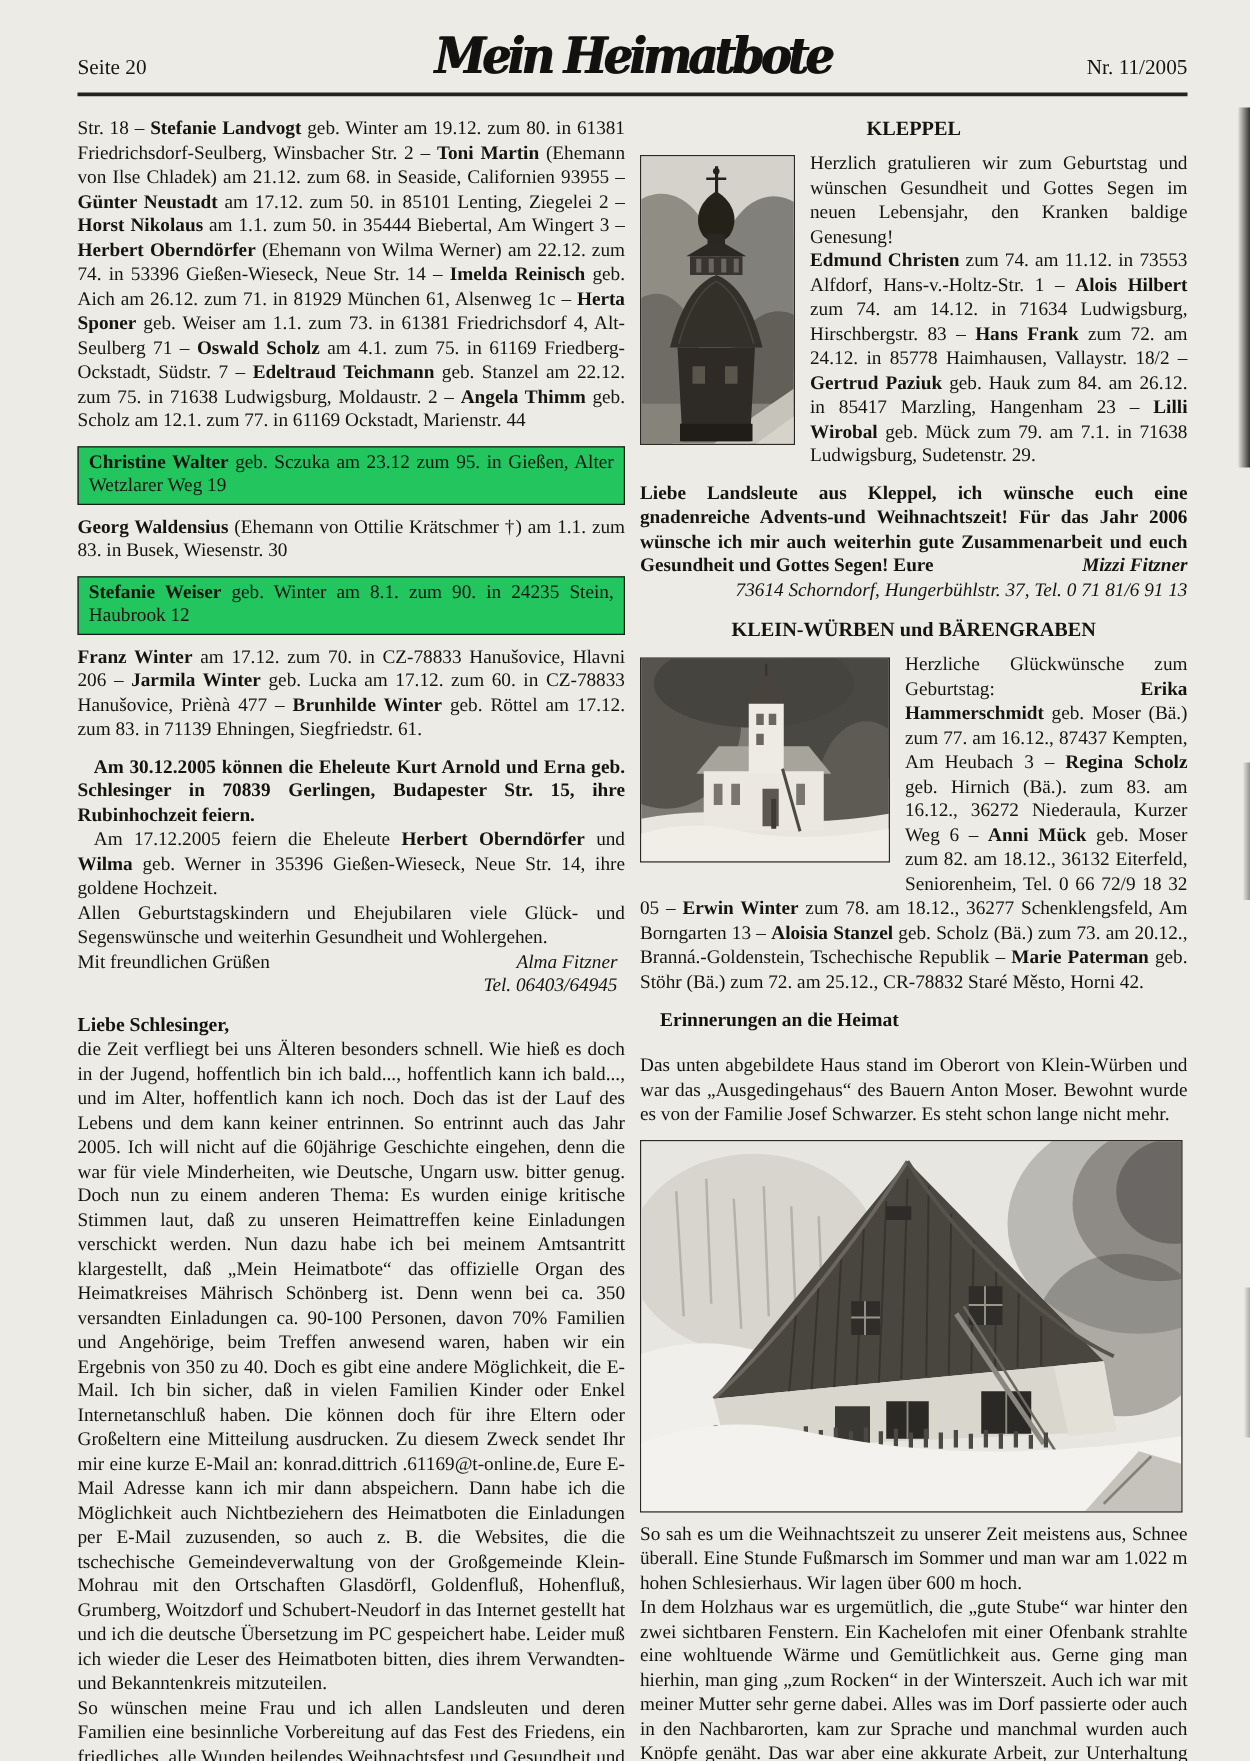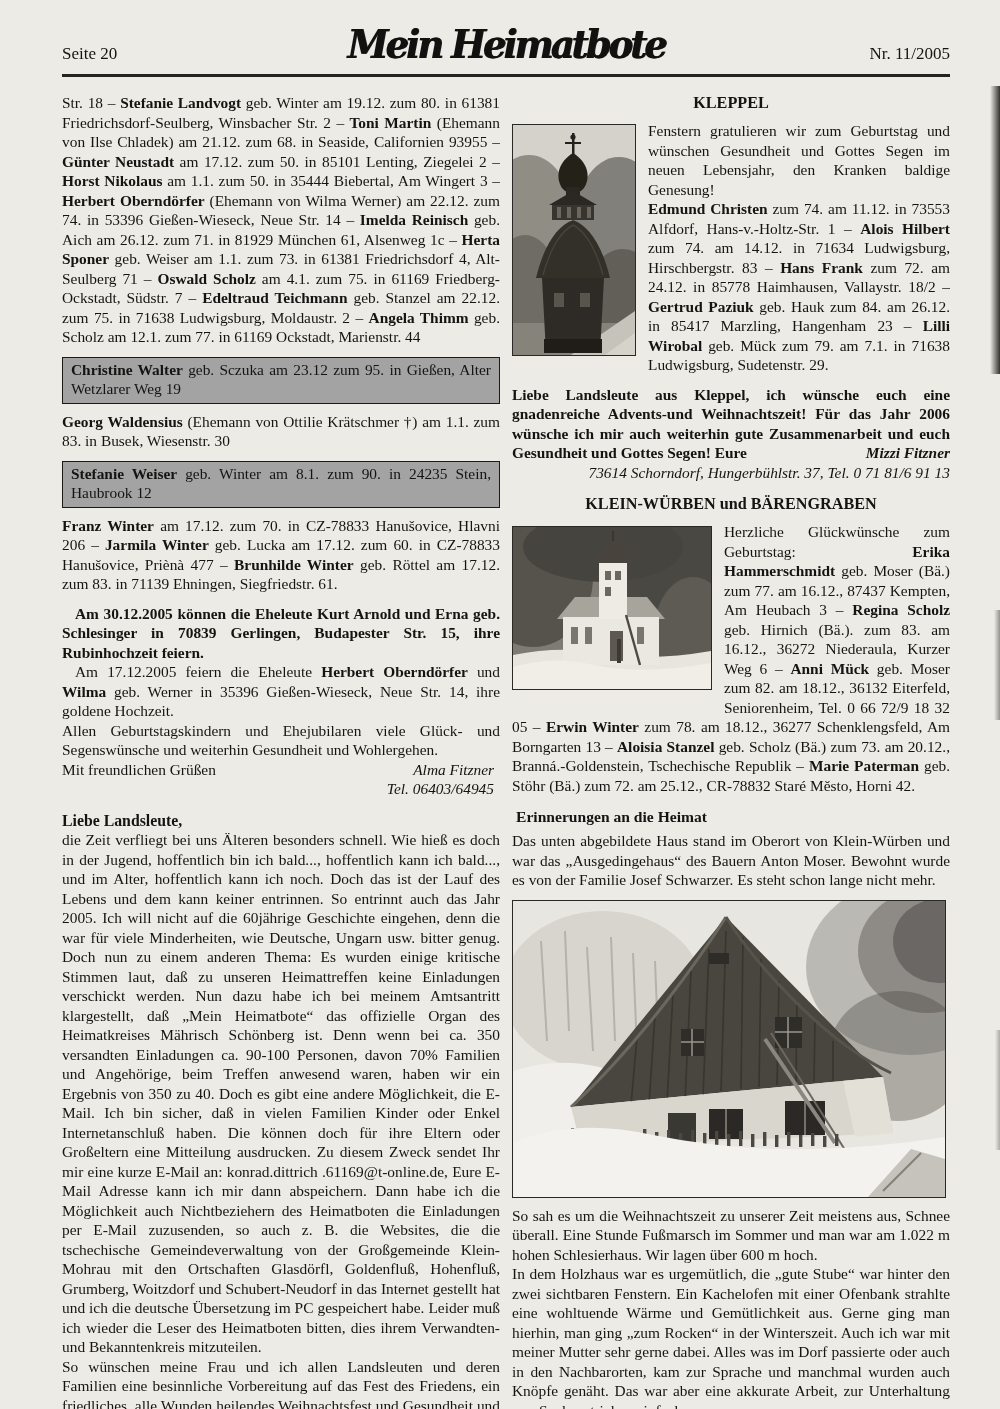--- a/index.html
+++ b/index.html
@@ -33,30 +33,30 @@
   .col{font-size:15.4px;line-height:19.5px;text-align:justify;}
   .col-left{width:438px;}
   .col-right{width:438px;}
   p{margin:0;}
   .mt8{margin-top:8px;}
   .mt10{margin-top:10px;font-weight:bold;}
   .mt12{margin-top:12px;}
   .indent{text-indent:13px;}
   .boxed{
     border:1.5px solid #1c1b18;
-    background:#a3a3a3;
+    background:#22c55e;
     padding:2px 8px 4px 8px;
     margin:10px 0 8px 0;
   }
   .fr{float:right;font-style:italic;}
   .right-it{text-align:right;font-style:italic;}
   .center-it{text-align:right;font-style:italic;}
   .sig-block{padding-right:6px;}
   h2{font-size:16.2px;line-height:20px;margin:0;text-align:center;font-weight:bold;}
-  h3{font-size:15.6px;line-height:20px;margin:4px;text-align:left;font-weight:bold;}
+  h3{font-size:15.6px;line-height:20px;margin:16px;text-align:left;font-weight:bold;}
   .letter-head{font-weight:bold;font-size:15.8px;}
   
   .photo{border:1px solid #2a2925;background:#cfcdc6;}
   .photo svg{display:block;}
   .float-tower{float:left;width:122px;height:230px;margin:3px 12px 2px 0;}
   .float-church{float:left;width:198px;height:162px;margin:4px 12px 10px 0;}
   .photo-house{width:432px;height:296px;margin:10px 0 8px 0;}
   .clear{clear:both;}
   
   .artifact{position:absolute;right:0;pointer-events:none;}
@@ -87,21 +87,21 @@
       <p>Str. 18 – <b>Stefanie Landvogt</b> geb. Winter am 19.12. zum 80. in 61381 Friedrichsdorf-Seulberg, Winsbacher Str. 2 – <b>Toni Martin</b> (Ehemann von Ilse Chladek) am 21.12. zum 68. in Seaside, Californien 93955 – <b>Günter Neustadt</b> am 17.12. zum 50. in 85101 Lenting, Ziegelei 2 – <b>Horst Nikolaus</b> am 1.1. zum 50. in 35444 Biebertal, Am Wingert 3 – <b>Herbert Oberndörfer</b> (Ehemann von Wilma Werner) am 22.12. zum 74. in 53396 Gießen-Wieseck, Neue Str. 14 – <b>Imelda Reinisch</b> geb. Aich am 26.12. zum 71. in 81929 München 61, Alsenweg 1c – <b>Herta Sponer</b> geb. Weiser am 1.1. zum 73. in 61381 Friedrichsdorf 4, Alt-Seulberg 71 – <b>Oswald Scholz</b> am 4.1. zum 75. in 61169 Friedberg-Ockstadt, Südstr. 7 – <b>Edeltraud Teichmann</b> geb. Stanzel am 22.12. zum 75. in 71638 Ludwigsburg, Moldaustr. 2 – <b>Angela Thimm</b> geb. Scholz am 12.1. zum 77. in 61169 Ockstadt, Marienstr. 44</p>
       <div class="boxed"><b>Christine Walter</b> geb. Sczuka am 23.12 zum 95. in Gießen, Alter Wetzlarer Weg 19</div>
       <p><b>Georg Waldensius</b> (Ehemann von Ottilie Krätschmer †) am 1.1. zum 83. in Busek, Wiesenstr. 30</p>
       <div class="boxed"><b>Stefanie Weiser</b> geb. Winter am 8.1. zum 90. in 24235 Stein, Haubrook 12</div>
       <p class="mt8"><b>Franz Winter</b> am 17.12. zum 70. in CZ-78833 Hanušovice, Hlavni 206 – <b>Jarmila Winter</b> geb. Lucka am 17.12. zum 60. in CZ-78833 Hanušovice, Priènà 477 – <b>Brunhilde Winter</b> geb. Röttel am 17.12. zum 83. in 71139 Ehningen, Siegfriedstr. 61.</p>
       <p class="mt10 indent">Am 30.12.2005 können die Eheleute <b>Kurt Arnold</b> und <b>Erna</b> geb. Schlesinger in 70839 Gerlingen, Budapester Str. 15, ihre Rubinhochzeit feiern.</p>
       <p class="indent">Am 17.12.2005 feiern die Eheleute <b>Herbert Oberndörfer</b> und <b>Wilma</b> geb. Werner in 35396 Gießen-Wieseck, Neue Str. 14, ihre goldene Hochzeit.</p>
       <p>Allen Geburtstagskindern und Ehejubilaren viele Glück- und Segenswünsche und weiterhin Gesundheit und Wohlergehen.</p>
       <p class="sig-block">Mit freundlichen Grüßen<i class="fr">Alma Fitzner</i></p>
       <div class="right-it sig-block">Tel. 06403/64945</div>
-      <div class="letter-head mt12">Liebe Landsleute,</div>
+      <div class="letter-head mt12">Liebe Schlesinger,</div>
       <p>die Zeit verfliegt bei uns Älteren besonders schnell. Wie hieß es doch in der Jugend, hoffentlich bin ich bald..., hoffentlich kann ich bald..., und im Alter, hoffentlich kann ich noch. Doch das ist der Lauf des Lebens und dem kann keiner entrinnen. So entrinnt auch das Jahr 2005. Ich will nicht auf die 60jährige Geschichte eingehen, denn die war für viele Minderheiten, wie Deutsche, Ungarn usw. bitter genug. Doch nun zu einem anderen Thema: Es wurden einige kritische Stimmen laut, daß zu unseren Heimattreffen keine Einladungen verschickt werden. Nun dazu habe ich bei meinem Amtsantritt klargestellt, daß „Mein Heimatbote“ das offizielle Organ des Heimatkreises Mährisch Schönberg ist. Denn wenn bei ca. 350 versandten Einladungen ca. 90-100 Personen, davon 70% Familien und Angehörige, beim Treffen anwesend waren, haben wir ein Ergebnis von 350 zu 40. Doch es gibt eine andere Möglichkeit, die E-Mail. Ich bin sicher, daß in vielen Familien Kinder oder Enkel Internetanschluß haben. Die können doch für ihre Eltern oder Großeltern eine Mitteilung ausdrucken. Zu diesem Zweck sendet Ihr mir eine kurze E-Mail an: konrad.dittrich .61169@t-online.de, Eure E-Mail Adresse kann ich mir dann abspeichern. Dann habe ich die Möglichkeit auch Nichtbeziehern des Heimatboten die Einladungen per E-Mail zuzusenden, so auch z. B. die Websites, die die tschechische Gemeindeverwaltung von der Großgemeinde Klein-Mohrau mit den Ortschaften Glasdörfl, Goldenfluß, Hohenfluß, Grumberg, Woitzdorf und Schubert-Neudorf in das Internet gestellt hat und ich die deutsche Übersetzung im PC gespeichert habe. Leider muß ich wieder die Leser des Heimatboten bitten, dies ihrem Verwandten- und Bekanntenkreis mitzuteilen.</p>
       <p>So wünschen meine Frau und ich allen Landsleuten und deren Familien eine besinnliche Vorbereitung auf das Fest des Friedens, ein friedliches, alle Wunden heilendes Weihnachtsfest und Gesundheit und persönliches Wohlergehen für das Jahr 2006.</p>
 
     </div>
 
     <div class="col col-right">
       <h2>KLEPPEL</h2>
 
       <div class="mt8">
         <div class="photo float-tower">
@@ -128,21 +128,21 @@
             <rect x="74" y="82" width="4" height="11" fill="#6b675e"></rect>
             <path d="M60,95 C76,101 89,120 97,153 L23,153 C31,120 44,101 60,95 Z" fill="#33302a"></path>
             <path d="M60,100 C72,106 83,124 90,150" stroke="#47433b" stroke-width="1.4" fill="none"></path>
             <path d="M60,100 C48,106 37,124 30,150" stroke="#47433b" stroke-width="1.4" fill="none"></path>
             <polygon points="29,153 91,153 87,228 33,228" fill="#2e2b26"></polygon>
             <rect x="41" y="168" width="10" height="14" fill="#59554d"></rect>
             <rect x="67" y="168" width="10" height="14" fill="#59554d"></rect>
             <rect x="31" y="214" width="58" height="14" fill="#201d19"></rect>
           </svg>
         </div>
-        <p>Fenstern gratulieren wir zum Geburtstag und wünschen Gesundheit und Gottes Segen im neuen Lebensjahr, den Kranken baldige Genesung!</p>
+        <p>Herzlich gratulieren wir zum Geburtstag und wünschen Gesundheit und Gottes Segen im neuen Lebensjahr, den Kranken baldige Genesung!</p>
         <p><b>Edmund Christen</b> zum 74. am 11.12. in 73553 Alfdorf, Hans-v.-Holtz-Str. 1 – <b>Alois Hilbert</b> zum 74. am 14.12. in 71634 Ludwigsburg, Hirschbergstr. 83 – <b>Hans Frank</b> zum 72. am 24.12. in 85778 Haimhausen, Vallaystr. 18/2 – <b>Gertrud Paziuk</b> geb. Hauk zum 84. am 26.12. in 85417 Marzling, Hangenham 23 – <b>Lilli Wirobal</b> geb. Mück zum 79. am 7.1. in 71638 Ludwigsburg, Sudetenstr. 29.</p>
       </div>
 
       <p class="clear mt10"><b>Liebe Landsleute aus Kleppel</b>, ich wünsche euch eine gnadenreiche Advents-und Weihnachtszeit! Für das Jahr 2006 wünsche ich mir auch weiterhin gute Zusammenarbeit und euch Gesundheit und Gottes Segen! Eure<i class="fr">Mizzi Fitzner</i></p>
       <div class="center-it">73614 Schorndorf, Hungerbühlstr. 37, Tel. 0 71 81/6 91 13</div>
 
       <h2 class="mt12">KLEIN-WÜRBEN und BÄRENGRABEN</h2>
 
       <div class="mt8">
         <div class="photo float-church">

